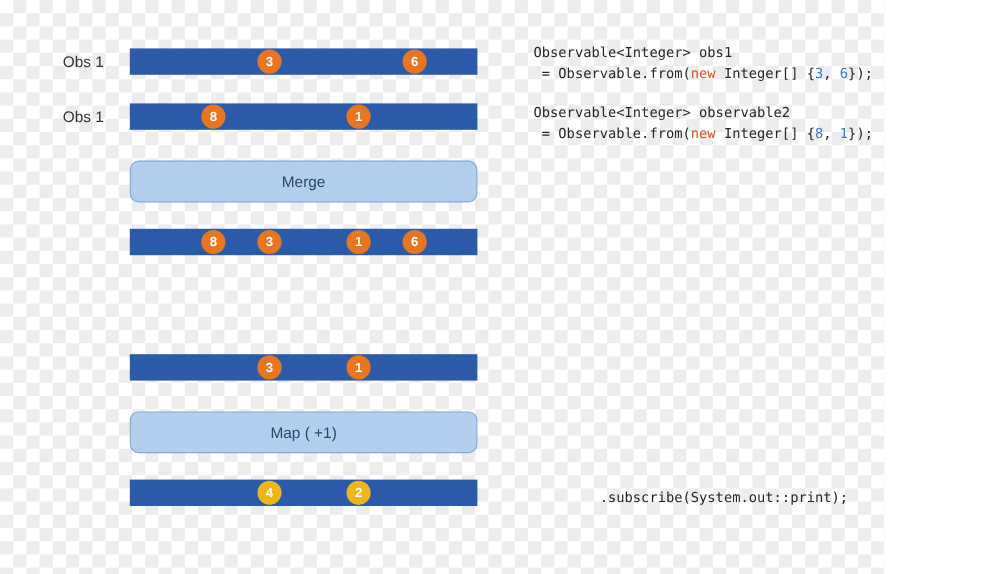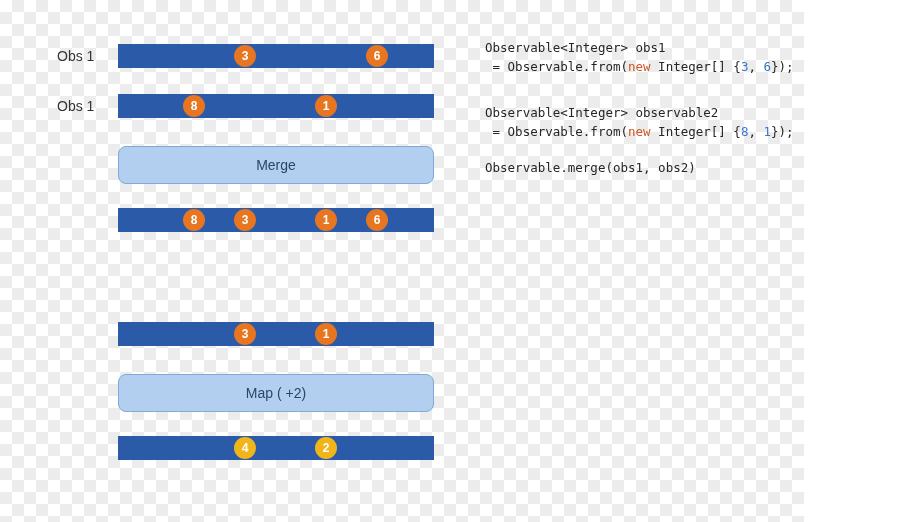--- a/index.html
+++ b/index.html
@@ -113,31 +113,31 @@
   <div class="marble" style="left:197px">1</div>
   <div class="marble" style="left:248px">6</div>
 </div>
 
 
 <div class="stream" style="top:322px">
   <div class="marble" style="left:116px">3</div>
   <div class="marble" style="left:197px">1</div>
 </div>
 
-<div class="opbox" style="top:374px">Map ( +2)</div>
+<div class="opbox" style="top:374px">Map ( +1)</div>
 
 <div class="stream" style="top:436px">
   <div class="marble yellow" style="left:116px">4</div>
   <div class="marble yellow" style="left:197px">2</div>
 </div>
 
 <div class="code" style="top:38px"><span>Observable&lt;Integer&gt; obs1</span>
 <span> = Observable.</span><span class="tok-it">from</span><span>(</span><span class="tok-kw">new</span><span> Integer[] {</span><span class="tok-num">3</span><span>, </span><span class="tok-num">6</span><span>});</span></div>
 
-<div class="code" style="top:103px"><span>Observable&lt;Integer&gt; observable2</span>
+<div class="code" style="top:92px"><span>Observable&lt;Integer&gt; observable2</span>
 <span> = Observable.</span><span class="tok-it">from</span><span>(</span><span class="tok-kw">new</span><span> Integer[] {</span><span class="tok-num">8</span><span>, </span><span class="tok-num">1</span><span>});</span></div>
-
-<div class="code" style="top:158px"><span>Observable.</span><span class="tok-it">merge</span><span>(obs1, obs2)</span></div>
 
 
 
 
+<div class="code" style="top:442px"><span>        .subscribe(System.</span><span class="tok-it">out</span><span>::print);</span></div>
+
 </div>
 
 </body></html>

